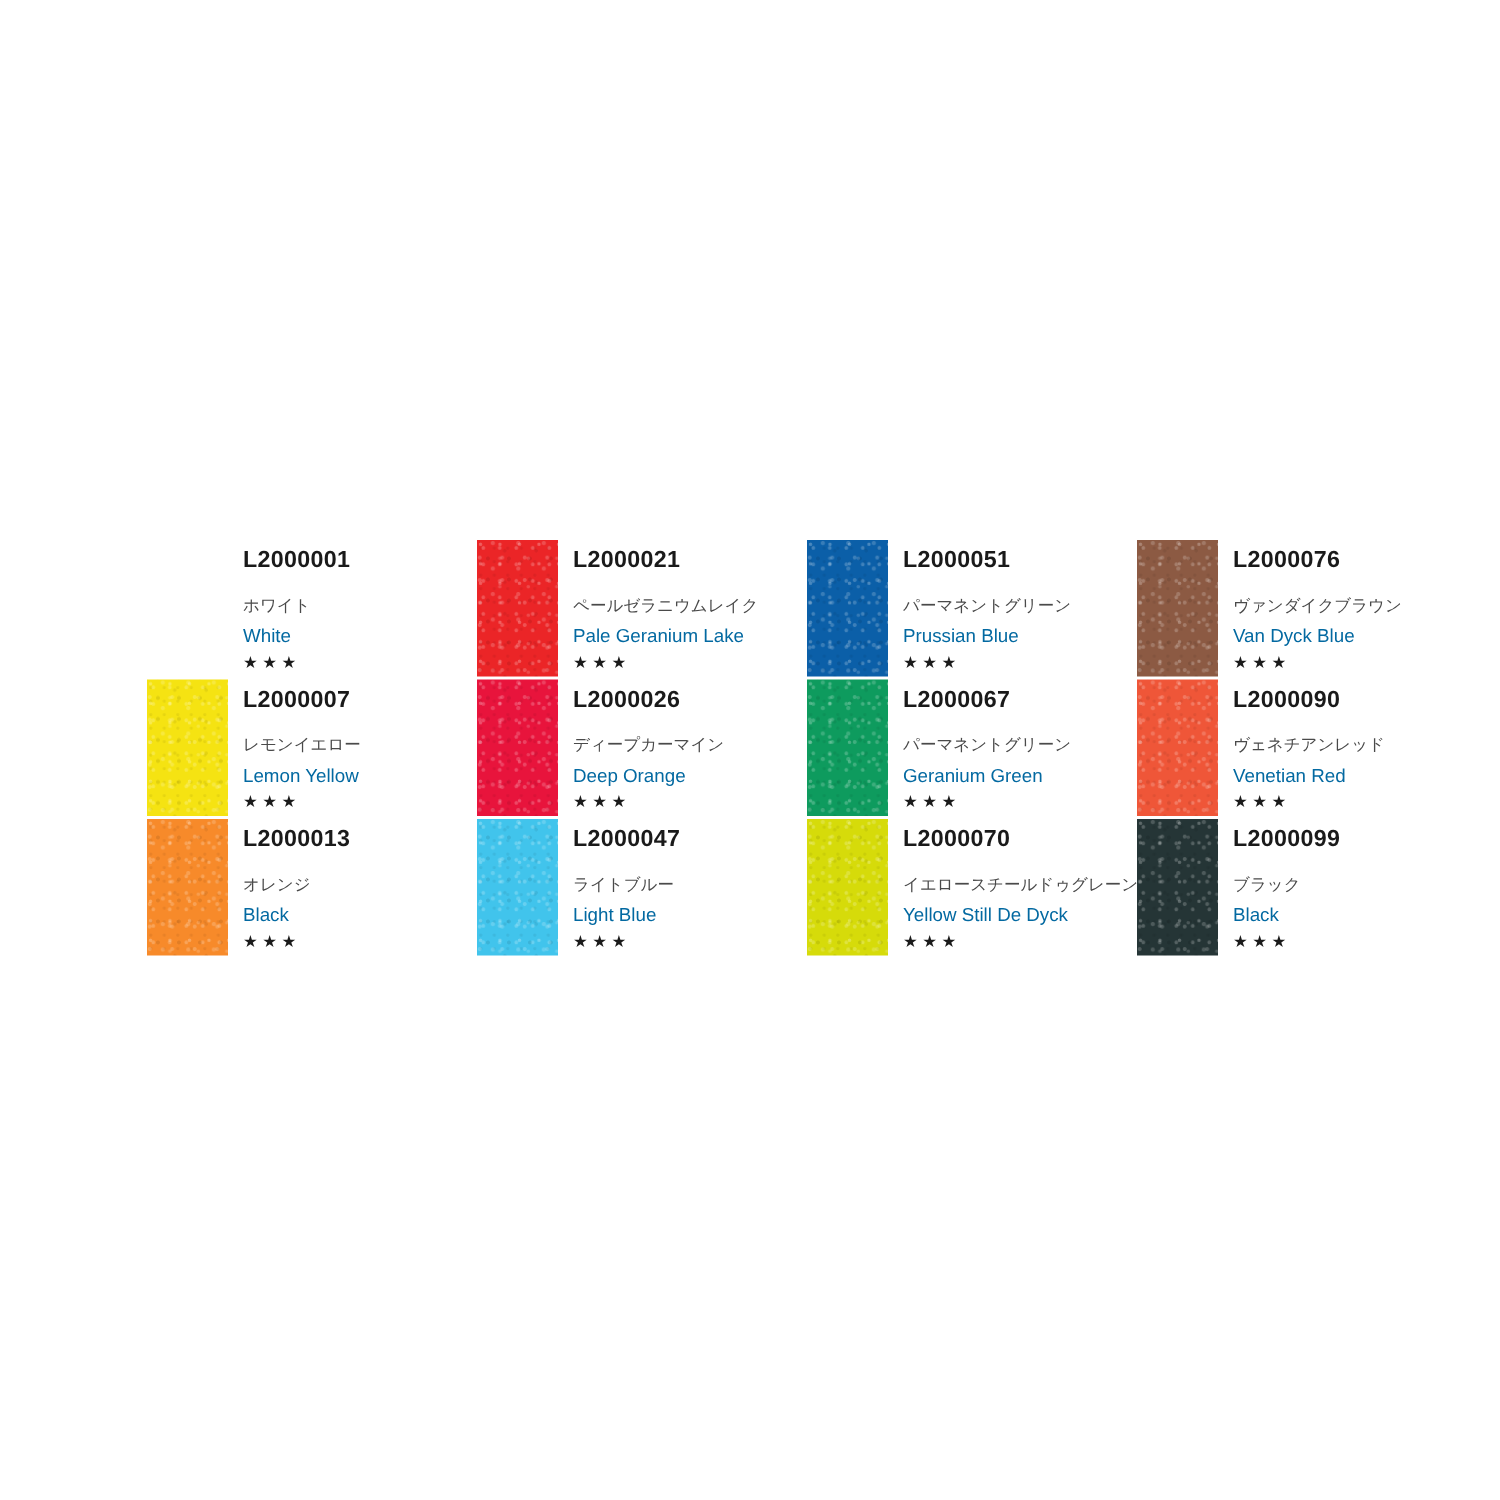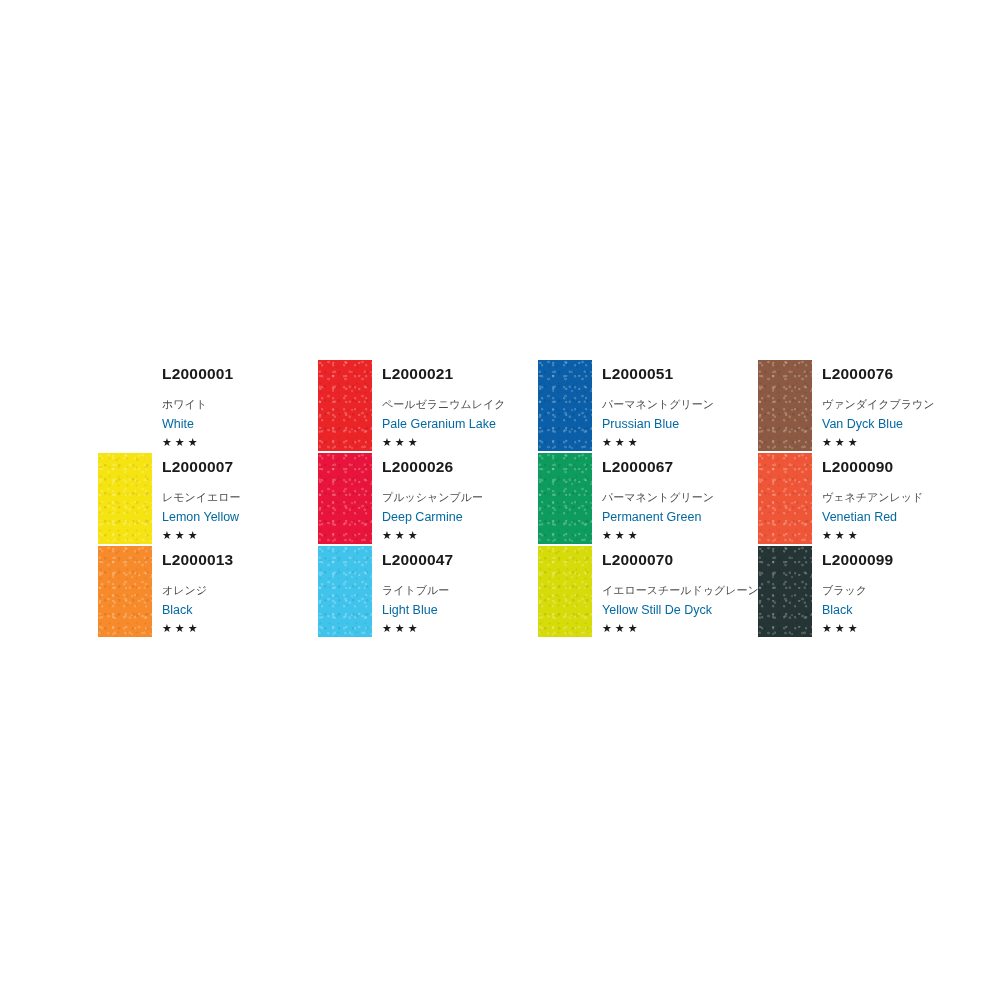--- a/index.html
+++ b/index.html
@@ -159,22 +159,22 @@
           <div class="code">L2000021</div>
           <div class="jp">ペールゼラニウムレイク</div>
           <div class="en">Pale Geranium Lake</div>
           <div class="stars">★★★</div>
         </div>
       </div>
       <div class="swatch-row">
         <div class="swatch" style="background-color: rgb(232, 20, 60);"></div>
         <div class="info">
           <div class="code">L2000026</div>
-          <div class="jp">プルッシャンブルー</div>
-          <div class="en">Deep Carmine</div>
+          <div class="jp">ディープカーマイン</div>
+          <div class="en">Deep Orange</div>
           <div class="stars">★★★</div>
         </div>
       </div>
       <div class="swatch-row">
         <div class="swatch" style="background-color: rgb(65, 196, 236);"></div>
         <div class="info">
           <div class="code">L2000047</div>
           <div class="jp">ライトブルー</div>
           <div class="en">Light Blue</div>
           <div class="stars">★★★</div>
@@ -190,21 +190,21 @@
           <div class="jp">パーマネントグリーン</div>
           <div class="en">Prussian Blue</div>
           <div class="stars">★★★</div>
         </div>
       </div>
       <div class="swatch-row">
         <div class="swatch" style="background-color: rgb(14, 155, 94);"></div>
         <div class="info">
           <div class="code">L2000067</div>
           <div class="jp">パーマネントグリーン</div>
-          <div class="en">Permanent Green</div>
+          <div class="en">Geranium Green</div>
           <div class="stars">★★★</div>
         </div>
       </div>
       <div class="swatch-row">
         <div class="swatch" style="background-color: rgb(214, 219, 10);"></div>
         <div class="info">
           <div class="code">L2000070</div>
           <div class="jp">イエロースチールドゥグレーン</div>
           <div class="en">Yellow Still De Dyck</div>
           <div class="stars">★★★</div>

